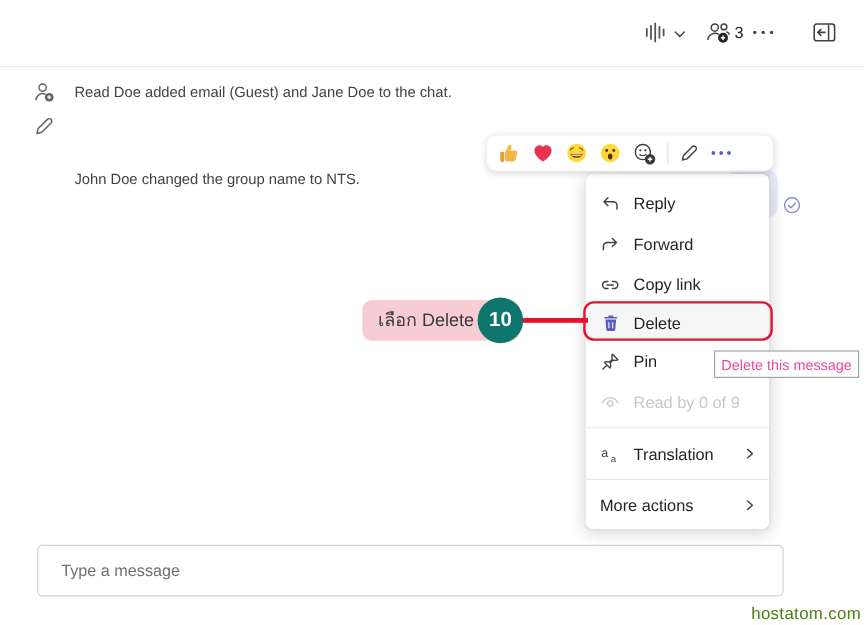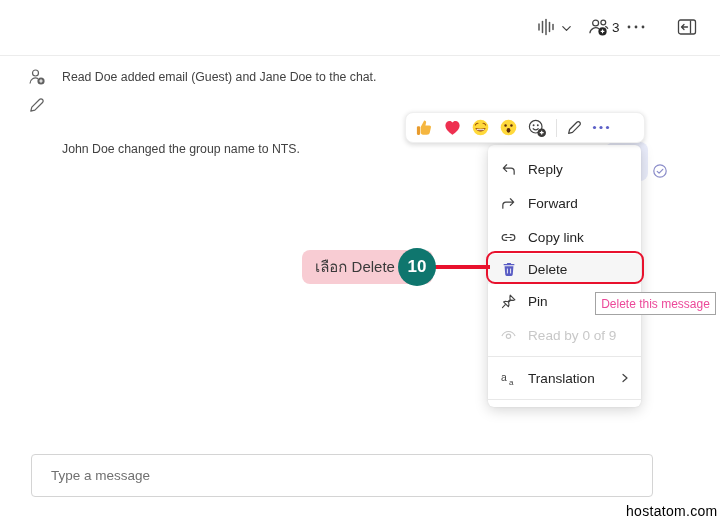--- a/index.html
+++ b/index.html
@@ -25,21 +25,21 @@
   .count{font-size:13.5px;color:#242424;}
   .vdiv{left:659px;top:14px;width:1px;height:27px;background:#e4e4e4;}
 
   
   .sysrow-icon{left:28px;}
   .systext{left:62px;font-size:12.3px;color:#424242;}
 
   
   .bubble{left:606px;top:142px;width:42px;height:39px;background:#e9ecfa;border-radius:8px;z-index:1;}
   .status{left:652px;top:163px;z-index:1;}
-  .watermark{left:626px;top:503px;font-size:14px;color:#000000;letter-spacing:.3px;z-index:1;}
+  .watermark{left:626px;top:503px;font-size:14px;color:#4d7c0f;letter-spacing:.3px;z-index:1;}
 
   
   .composer{left:31px;top:454px;width:622px;height:43px;z-index:2;}
   .composer input{width:100%;height:100%;box-sizing:border-box;border:1px solid #d4d4d4;border-radius:4px;
                   padding:0 0 0 19px;font-size:13.5px;font-family:inherit;color:#a16207;outline:none;}
   .composer input::placeholder{color:#707070;opacity:1;}
   .fmt-a{left:479px;top:467px;font-size:13px;color:#424242;z-index:2;}
 
   
   .rxbar{left:405px;top:112px;width:240px;height:31px;background:#fff;border:1px solid #efefef;border-radius:8px;
@@ -291,20 +291,28 @@
     <span class="mi-label">Translation</span>
     <span class="mi-chevron">
       <svg width="12" height="12" viewBox="0 0 12 12">
           <path d="M4 2.5 8 6 4 9.5" fill="none" stroke="#424242" stroke-width="1.2" stroke-linecap="round" stroke-linejoin="round"></path>
         </svg>
     </span>
   </div>
 
   <div class="menu-divider"></div>
 
+  <div class="menu-item">
+    <span class="mi-label">More actions</span>
+    <span class="mi-chevron">
+      <svg width="12" height="12" viewBox="0 0 12 12">
+          <path d="M4 2.5 8 6 4 9.5" fill="none" stroke="#424242" stroke-width="1.2" stroke-linecap="round" stroke-linejoin="round"></path>
+        </svg>
+    </span>
+  </div>
 </div>
 
 <div class="abs ann-label">เลือก Delete</div>
 <div class="abs ann-line"></div>
 <div class="abs ann-badge">10</div>
 <div class="abs ann-outline"></div>
 
 <div class="abs tooltip">Delete this message</div>
 
 <span class="abs fmt-a">A</span>

